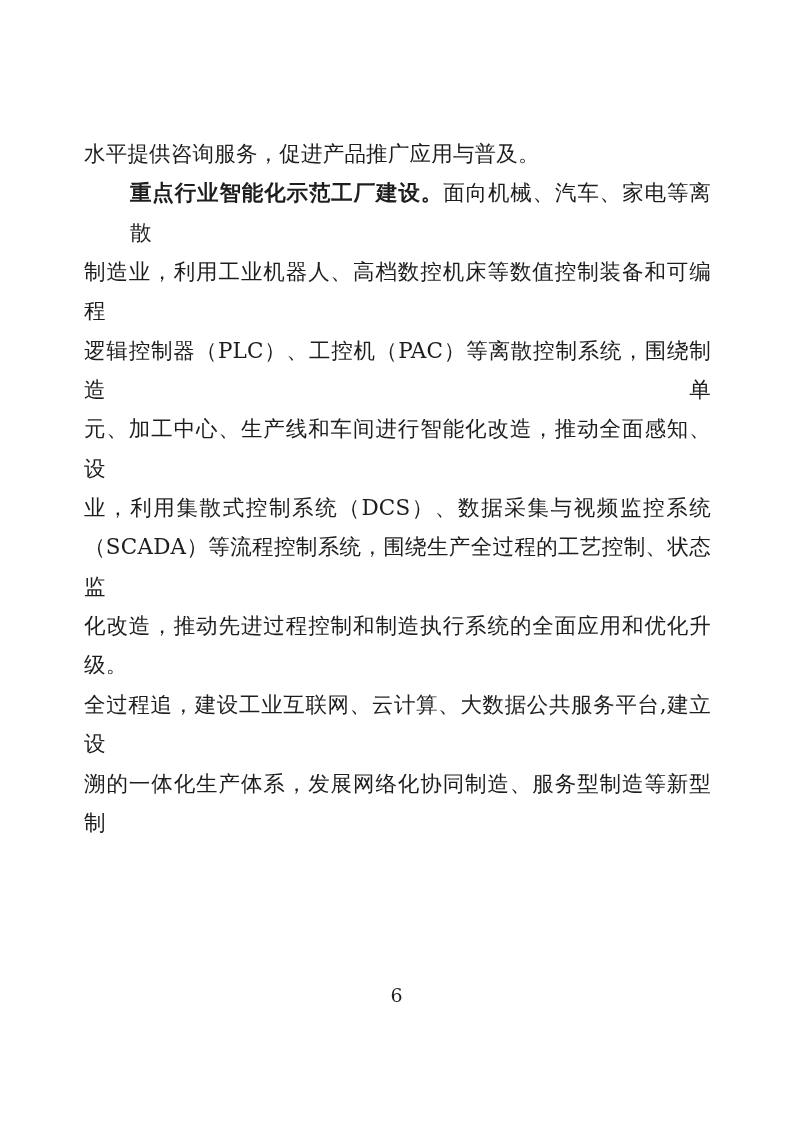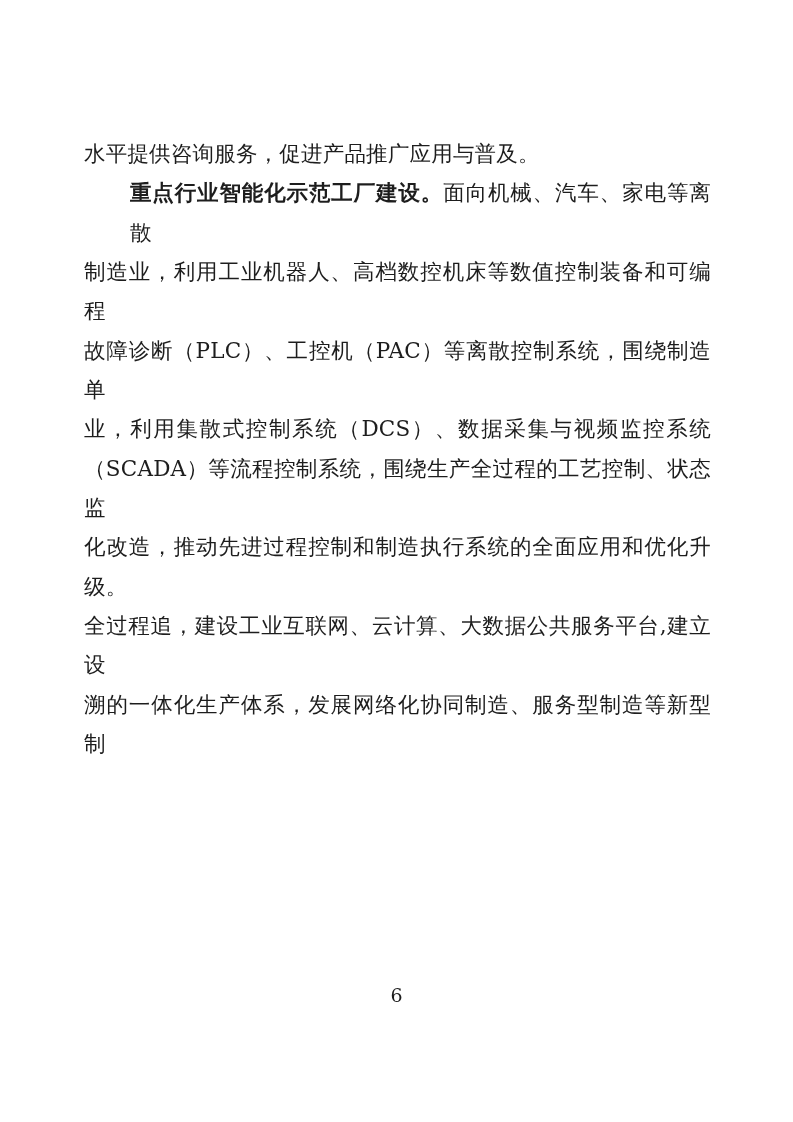--- a/index.html
+++ b/index.html
@@ -58,21 +58,22 @@
   }
 </style>
 </head>
 <body>
 
 <div class="doc-page">
   <div class="text-block">
     <div class="line">水平提供咨询服务，促进产品推广应用与普及。</div>
     <div class="line fill indent"><span class="lead">重点行业智能化示范工厂建设。</span><span>面向机械、汽车、家电等离散</span></div>
     <div class="line fill">制造业，利用工业机器人、高档数控机床等数值控制装备和可编程</div>
-    <div class="line fill">故障诊断（PLC）、工控机（PAC）等离散控制系统，围绕制造单</div>
+    <div class="line fill">逻辑控制器（PLC）、工控机（PAC）等离散控制系统，围绕制造单</div>
+    <div class="line fill">元、加工中心、生产线和车间进行智能化改造，推动全面感知、设</div>
     <div class="line fill">业，利用集散式控制系统（DCS）、数据采集与视频监控系统</div>
     <div class="line fill">（SCADA）等流程控制系统，围绕生产全过程的工艺控制、状态监</div>
     <div class="line fill">化改造，推动先进过程控制和制造执行系统的全面应用和优化升</div>
     <div class="line">级。</div>
     <div class="line fill">全过程追，建设工业互联网、云计算、大数据公共服务平台,建立设</div>
     <div class="line fill">溯的一体化生产体系，发展网络化协同制造、服务型制造等新型制</div>
 
   </div>
   <div class="page-number">6</div>
 </div>

